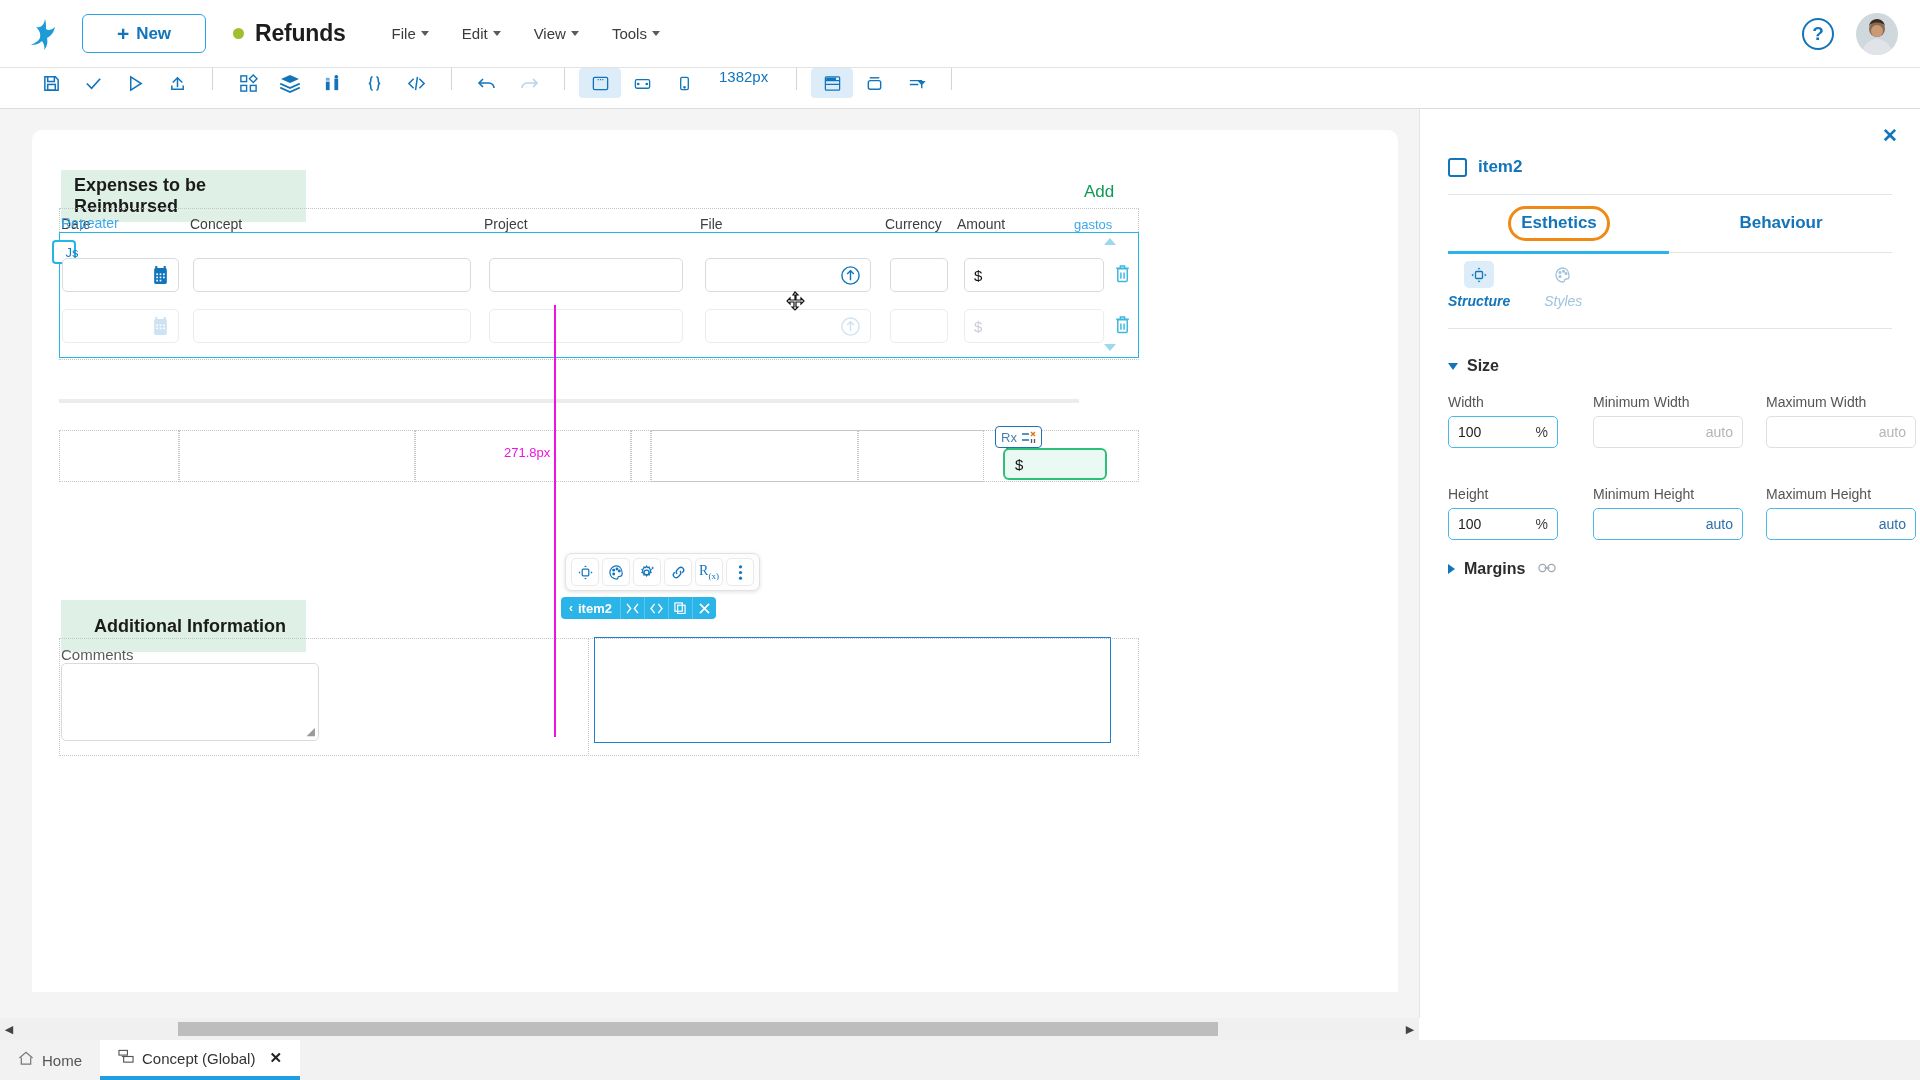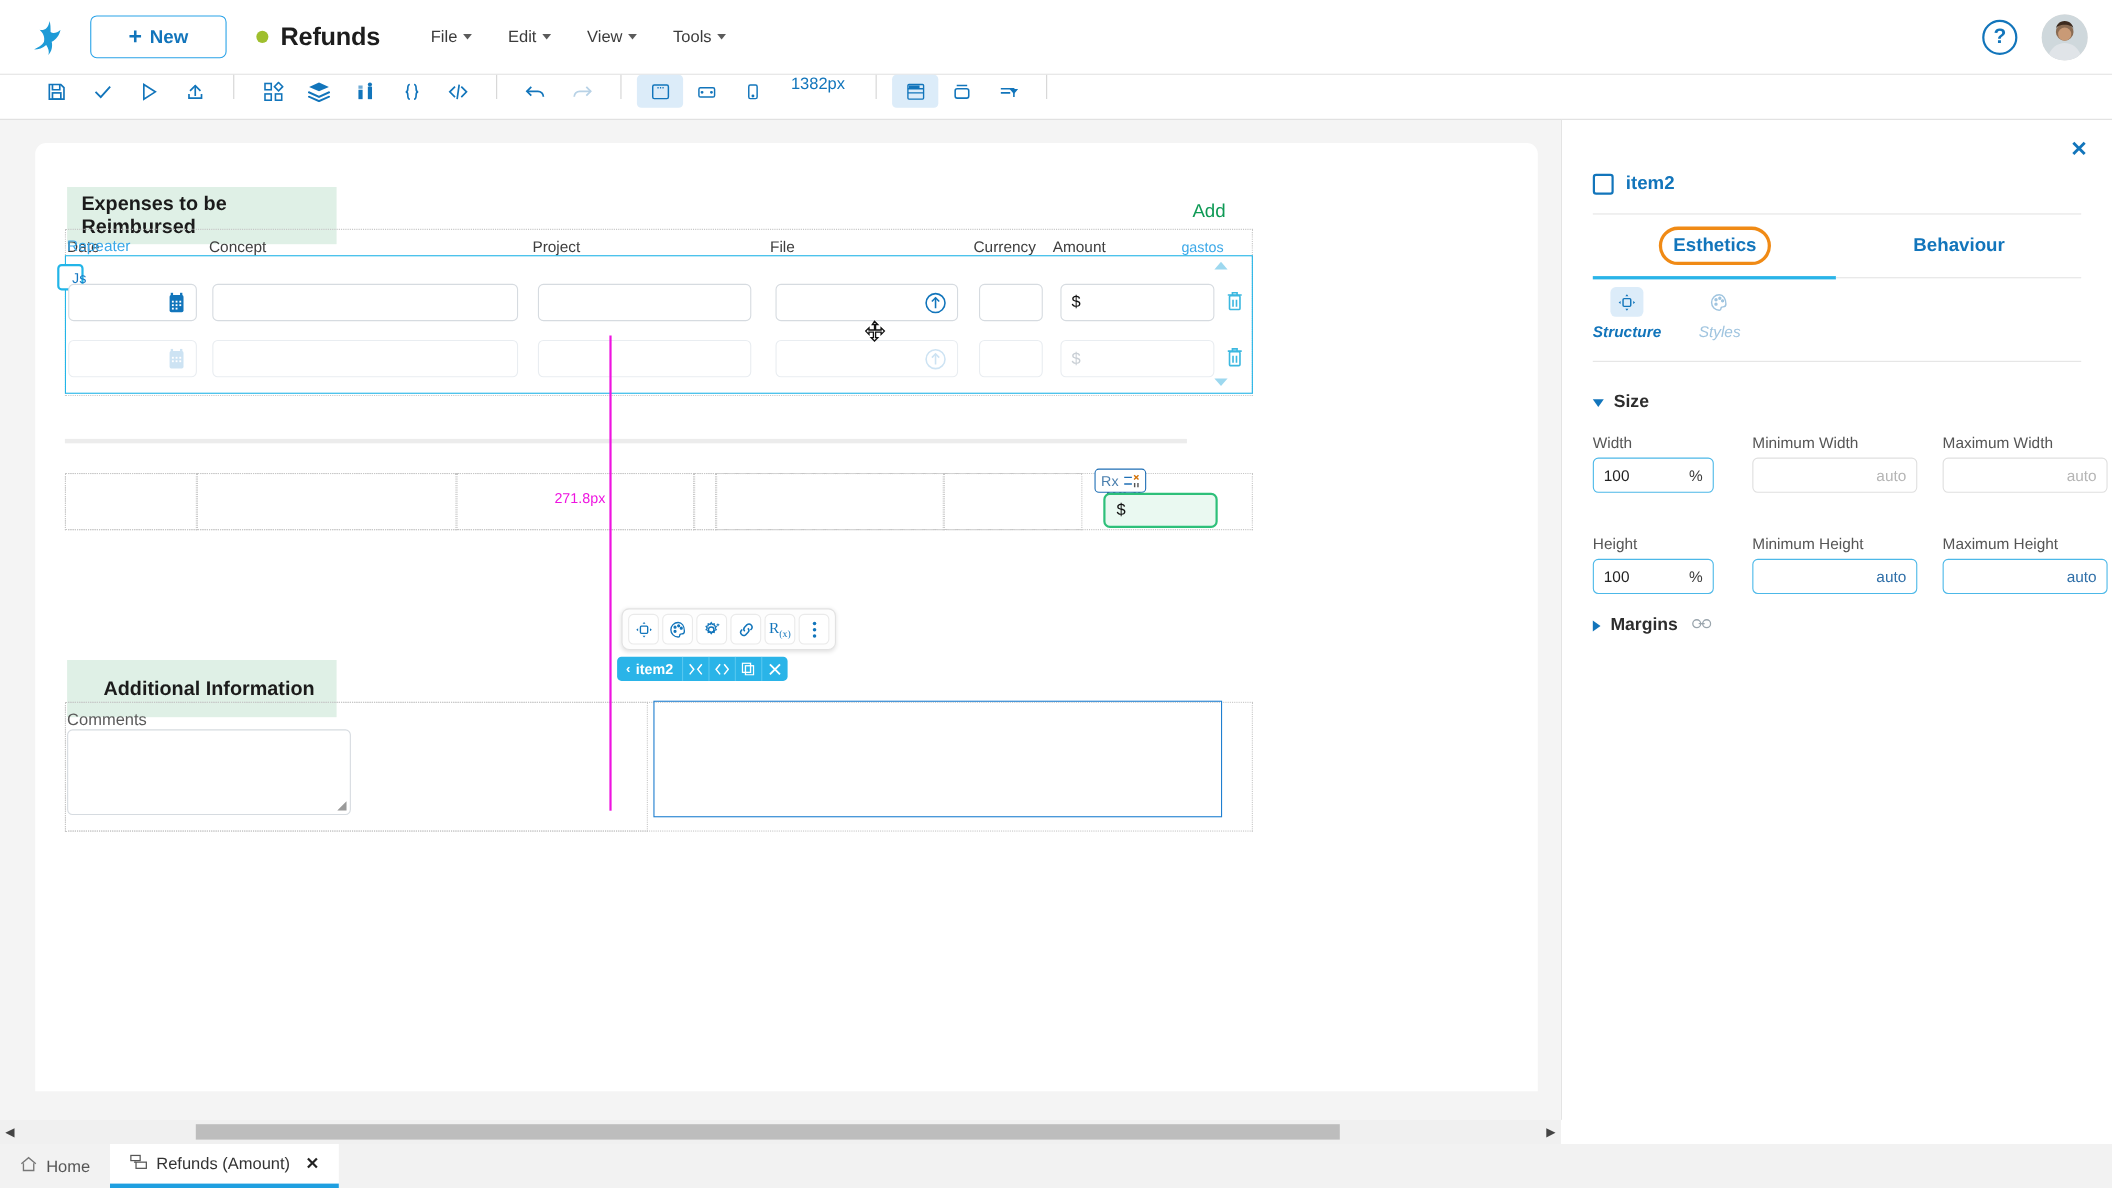--- a/index.html
+++ b/index.html
@@ -712,18 +712,18 @@
       <span>Home</span>
     </div>
     <div class="btab active">
       <span>
         <svg width="16" height="15" viewBox="0 0 17 16" fill="none" stroke="#555" stroke-width="1.2">
           <rect x="1" y="1.5" width="9" height="5"></rect>
             <rect x="6" y="8" width="10" height="6"></rect>
             <path d="M4 8h2"></path>
         </svg>
       </span>
-      <span>Refunds (Amount)</span>
+      <span>Concept (Global)</span>
       <span class="x">✕</span>
     </div>
   </div>
 
 </div>
 
 </body></html>

